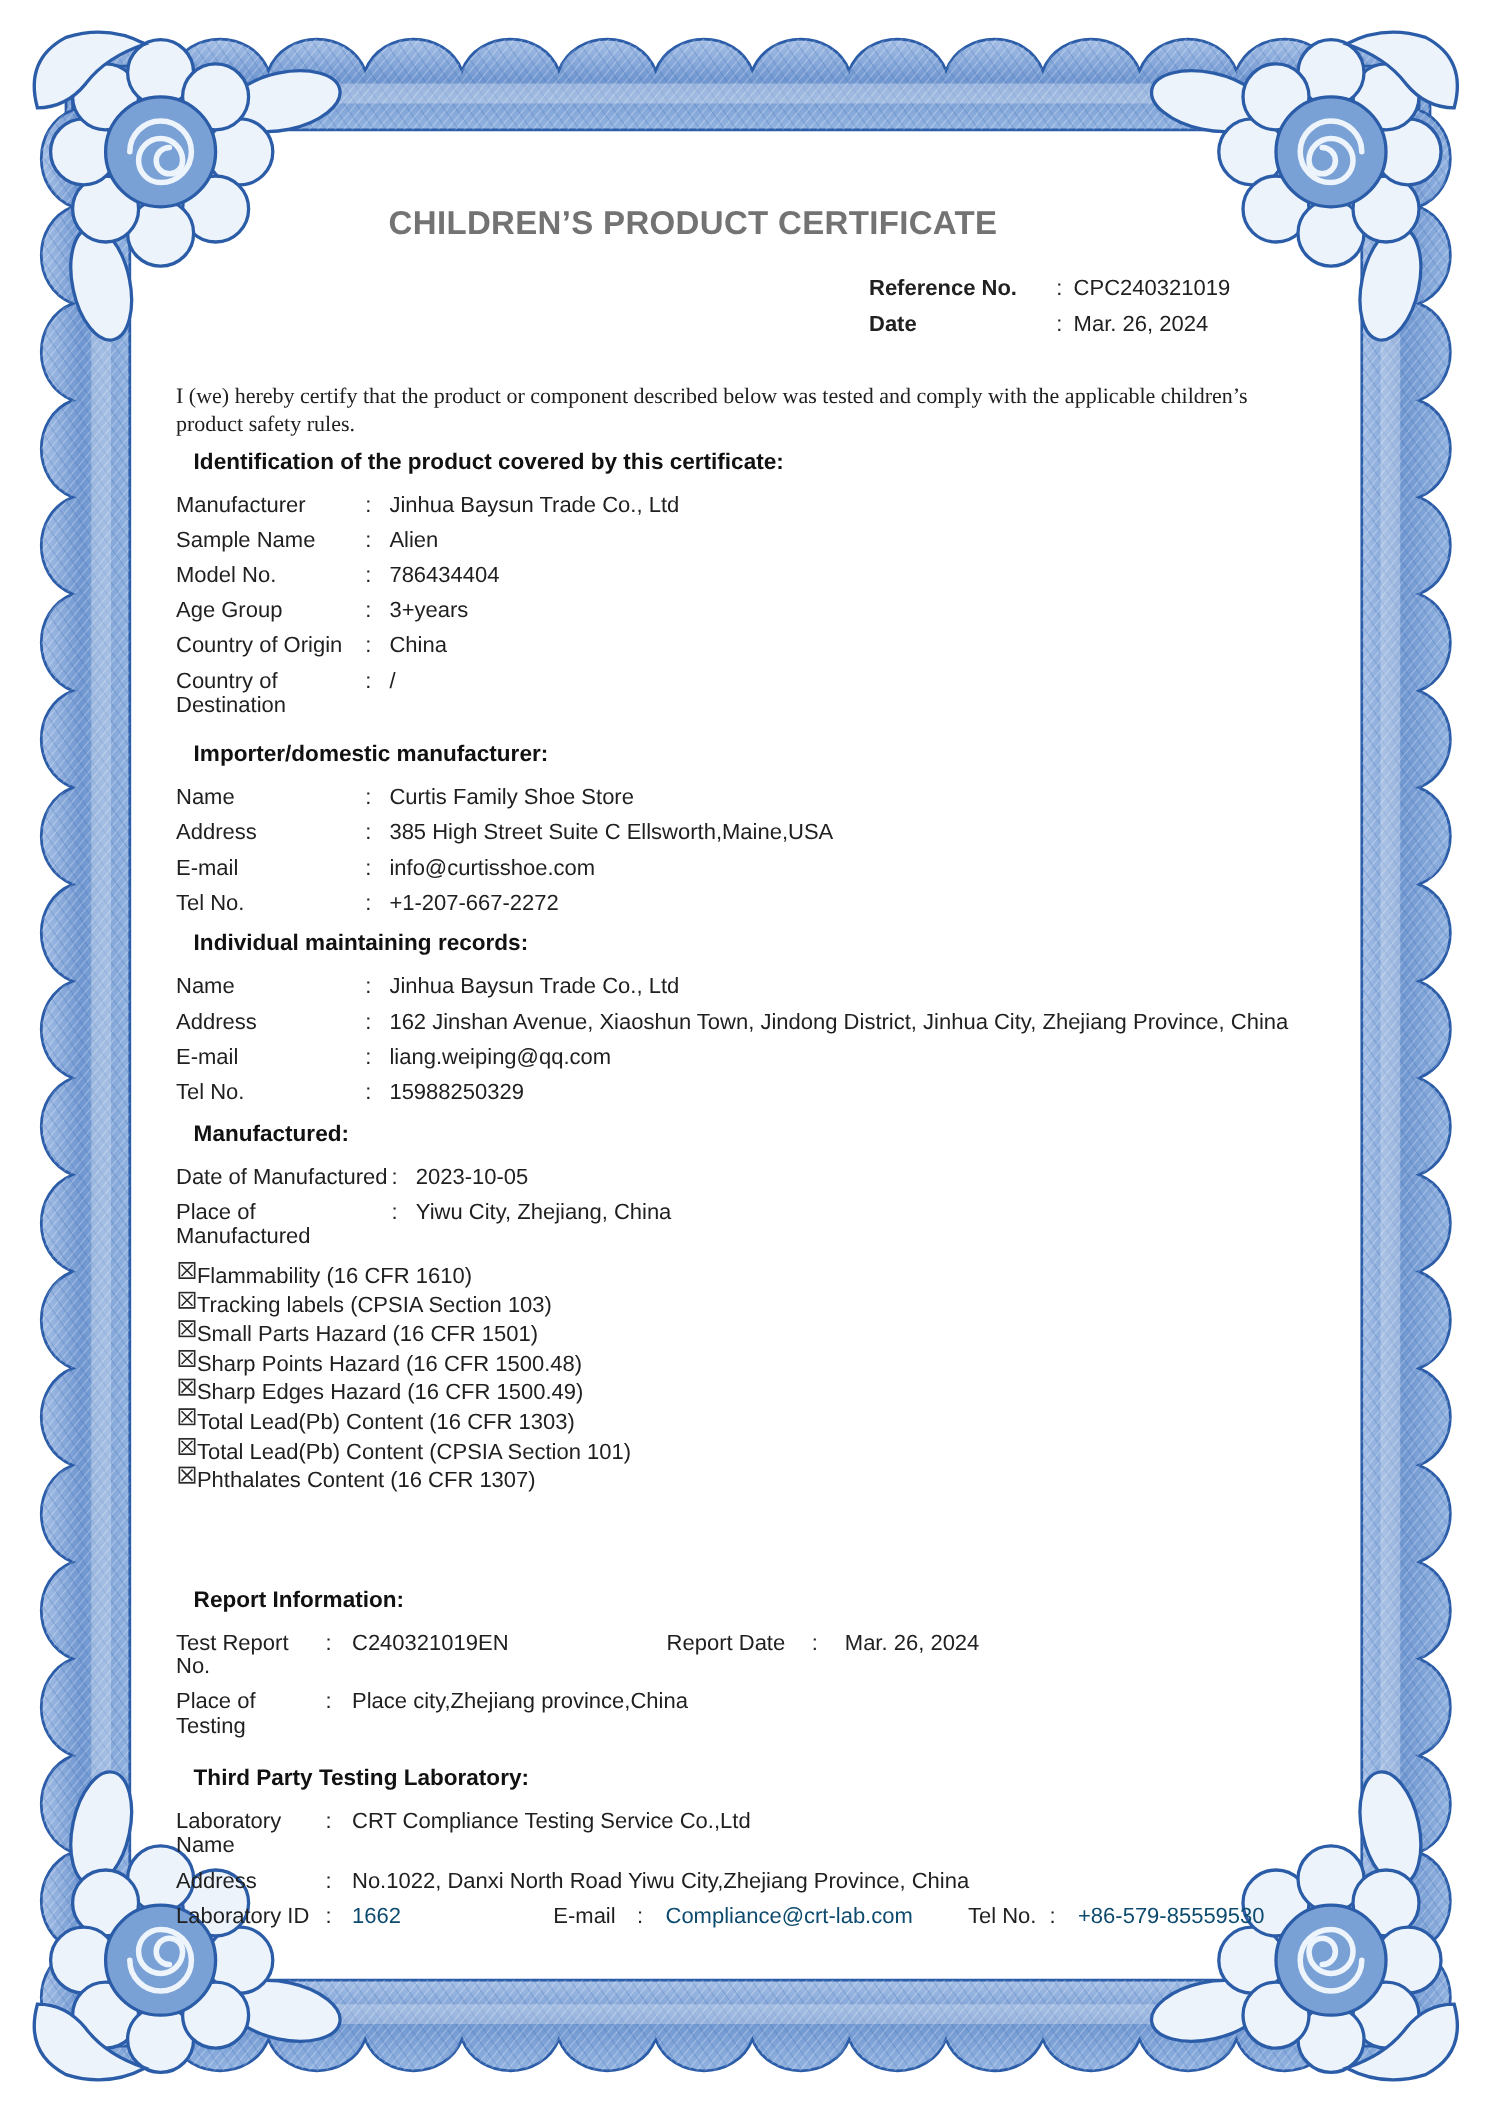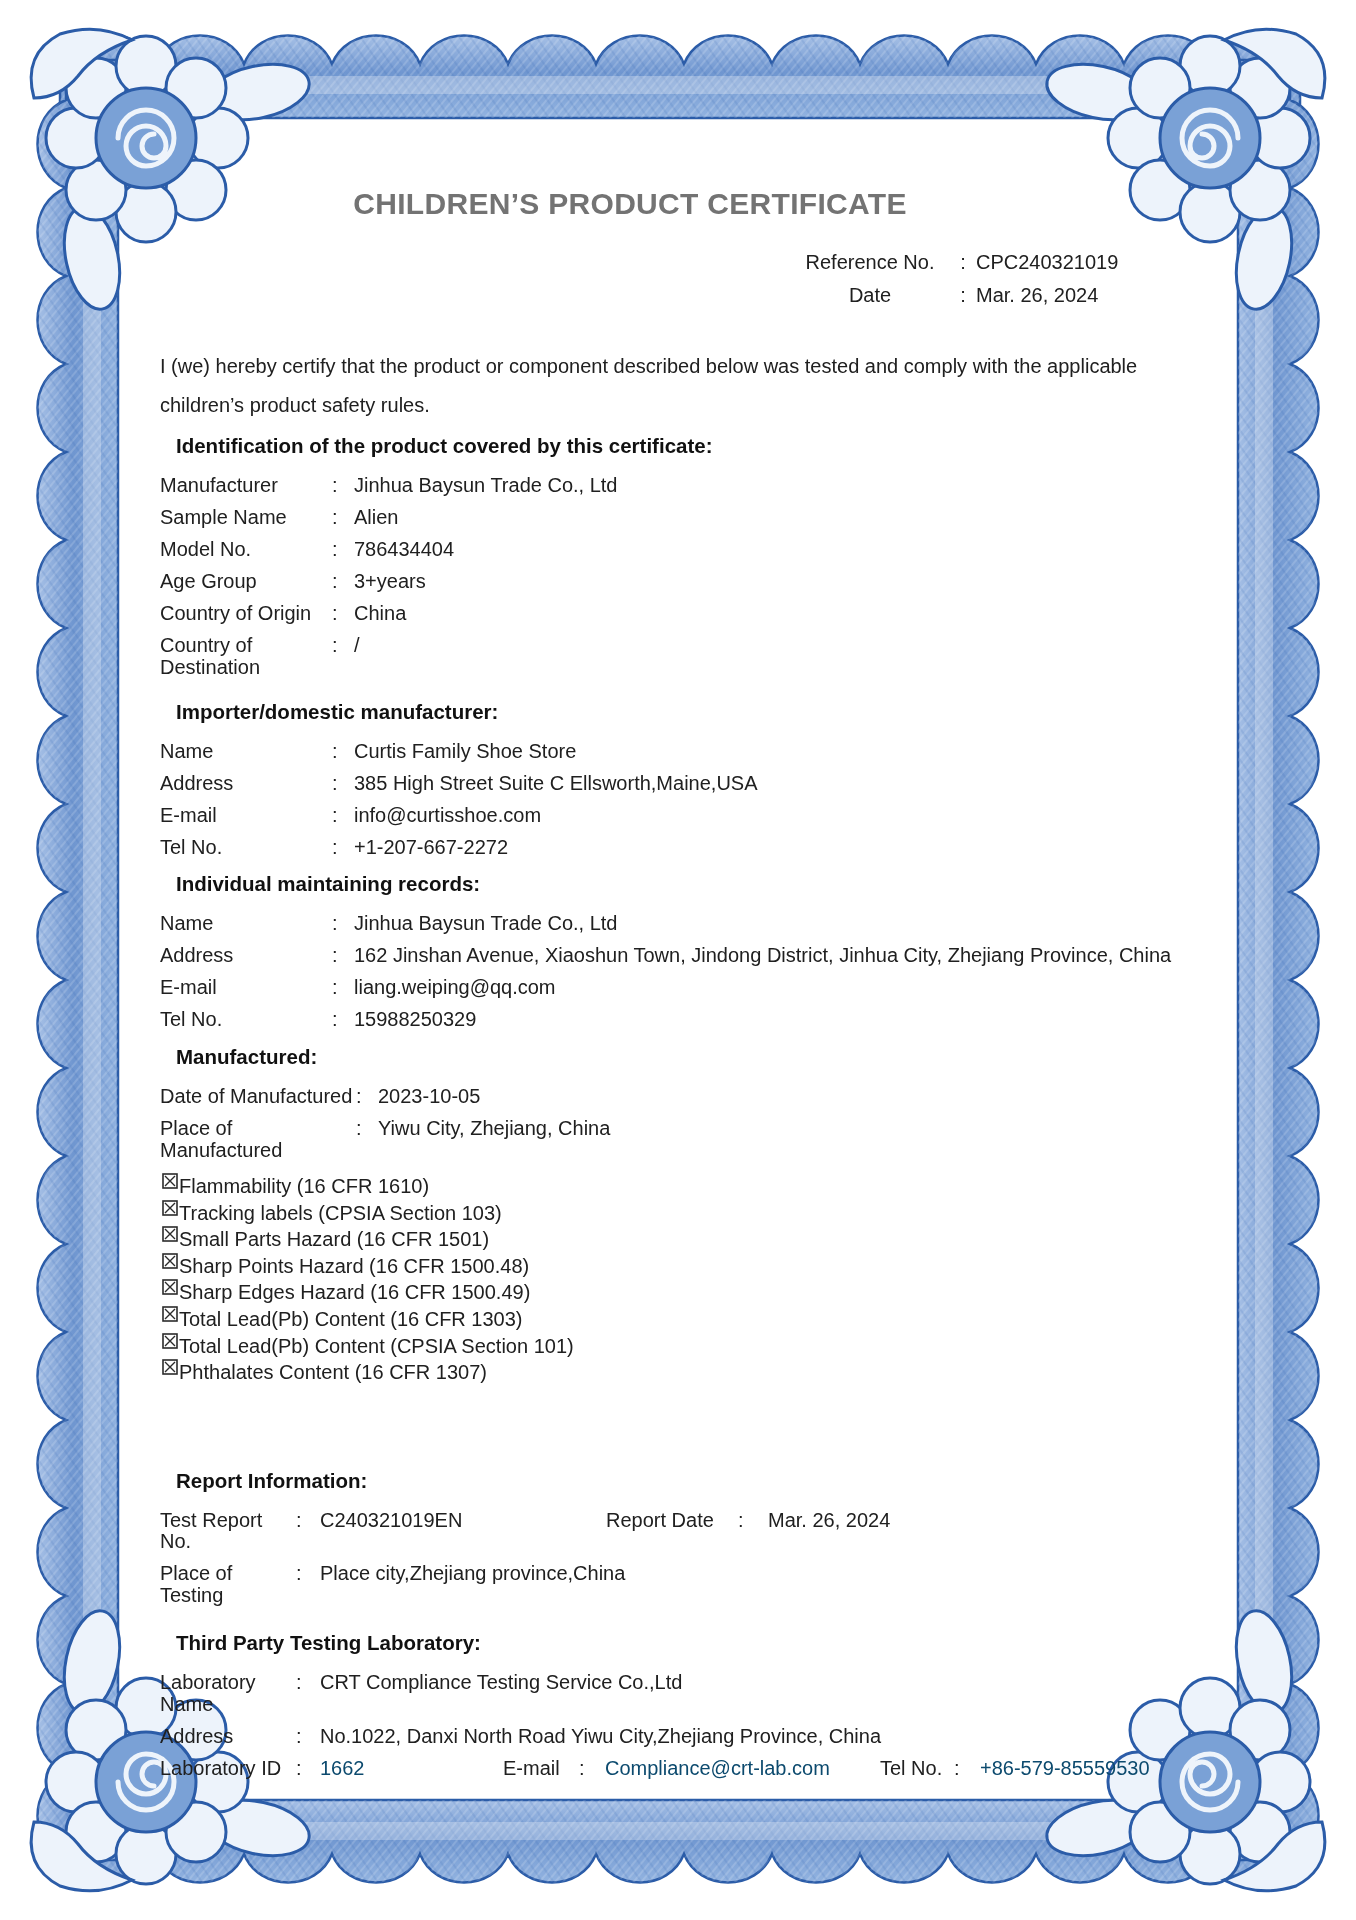--- a/index.html
+++ b/index.html
@@ -11,24 +11,24 @@
   .petal{fill:#edf3fb;stroke:#2b5ca8;stroke-width:3;}
 
   .content{position:absolute;left:160px;top:0;width:1052px;font-size:20px;line-height:22px;}
 
   .doc-title{
     margin:186px 0 0 0;width:940px;text-align:center;
     font-size:30px;line-height:36px;font-weight:bold;color:#737373;letter-spacing:.3px;
   }
   .meta{margin:24px 0 0 630px;}
   .meta-row{display:grid;grid-template-columns:160px 26px auto;line-height:33px;}
-  .meta-label{text-align:center;}
+  .meta-label{text-align:left;font-weight:bold;}
   .meta-colon{text-align:center;}
 
-  .intro{margin:35px 0 0 0;width:1020px;line-height:39px;}
+  .intro{margin:35px 0 0 0;width:1020px;line-height:26px;font-family:Liberation Serif, serif;}
 
   .sec{font-weight:bold;font-size:20.5px;line-height:26px;color:#111;margin:16px;}
   .sec.mt-id{margin-top:8px;}
   .sec.mt-imp{margin-top:21px;}
   .sec.mt-rec{margin-top:12px;}
   .sec.mt-man{margin-top:14px;}
   .sec.mt-saf{margin-top:28px;}
   .sec.mt-rep{margin-top:82px;}
   .sec.mt-lab{margin-top:24px;}
 

